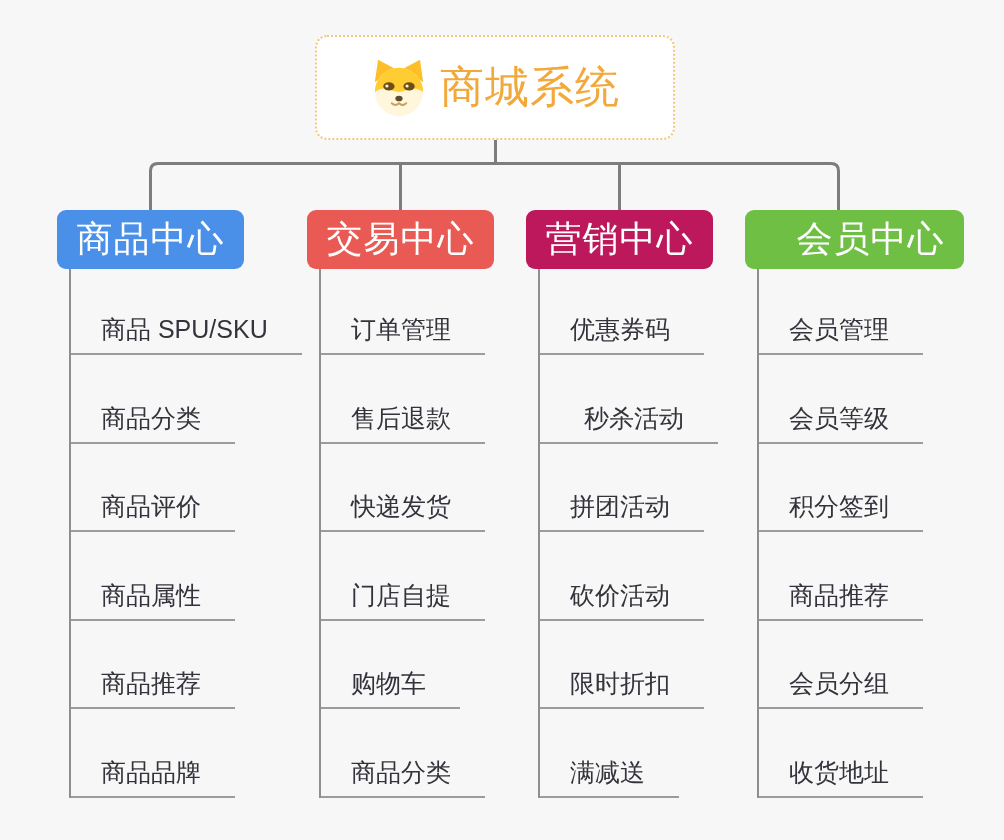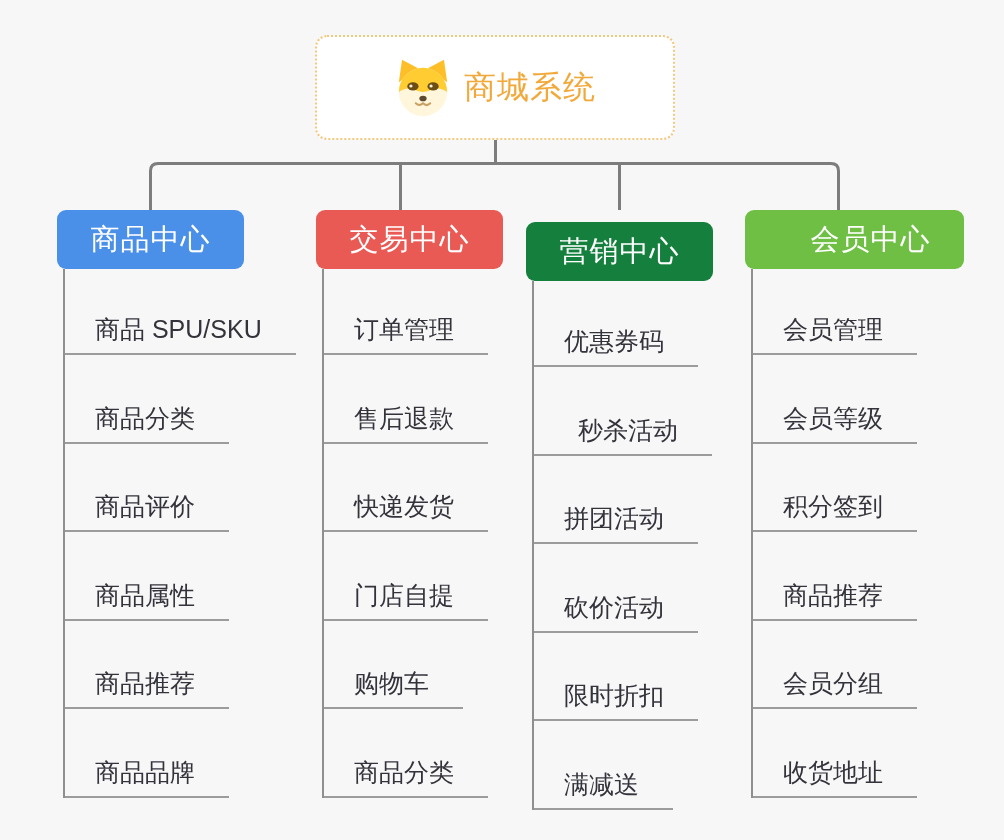--- a/index.html
+++ b/index.html
@@ -28,49 +28,49 @@
     background: #FFFFFF;
     border: 2px dotted #F4C77E;
     border-radius: 12px;
     box-sizing: border-box;
     display: flex;
     align-items: center;
     justify-content: center;
     gap: 12px;
   }
   .root-title {
-    font-size: 32px;
+    font-size: 44px;
     letter-spacing: 1px;
     color: #F2A93B;
   }
   .dog-icon { width: 58px; height: 60px; display: block; }
   
   .branch {
     position: absolute;
     top: 210px;
     width: 250px;
   }
   .branch.b0 { left: 57px; }
-  .branch.b1 { left: 316px; }
+  .branch.b1 { left: 307px; }
   .branch.b2 { left: 526px; }
   .branch.b3 { left: 745px; }
   .branch-header {
     width: 187px;
     height: 59px;
     border-radius: 9px;
     color: #FFFFFF;
-    font-size: 29px;
+    font-size: 36px;
     display: flex;
     align-items: center;
     justify-content: center;
     letter-spacing: 1px;
     font-family: Liberation Serif, serif;
   }
   .children {
-    margin-left: 6px;
+    margin-left: 12px;
     border-left: 2px solid #8F8F8F;
   }
   .child {
     height: 88.6px;
     display: flex;
     align-items: flex-end;
   }
   .child:first-child { height: 86px; }
   .node {
     width: max-content;
@@ -156,21 +156,21 @@
           <div class="child">
             <div class="node" style="border-bottom-color: rgb(156, 156, 156);">购物车</div>
           </div>
           <div class="child">
             <div class="node" style="border-bottom-color: rgb(156, 156, 156);">商品分类</div>
           </div>
         </div>
   </div>
 
   <div class="branch b2">
-    <div class="branch-header" style="background: #15803d; margin-top: 12px;">营销中心</div>
+    <div class="branch-header" style="background: #be185d;">营销中心</div>
     <div class="children" style="border-left-color: rgb(143, 143, 143);">
           <div class="child">
             <div class="node" style="border-bottom-color: rgb(156, 156, 156);">优惠券码</div>
           </div>
           <div class="child">
             <div class="node" style="border-bottom-color: rgb(156, 156, 156); padding-left: 44px;">秒杀活动</div>
           </div>
           <div class="child">
             <div class="node" style="border-bottom-color: rgb(156, 156, 156);">拼团活动</div>
           </div>

